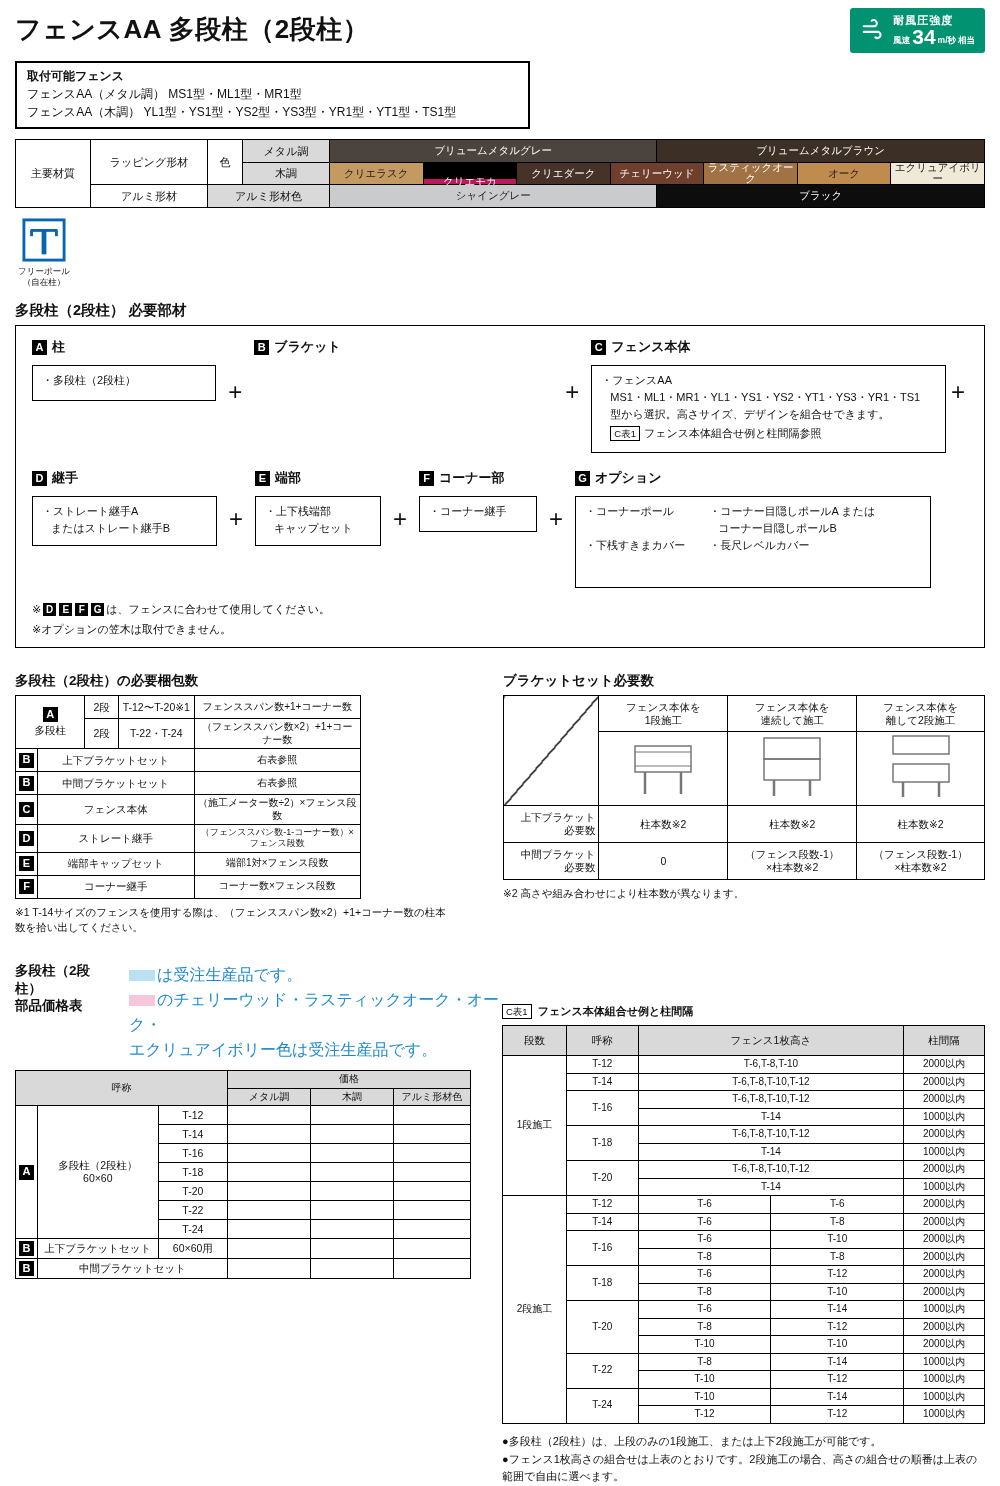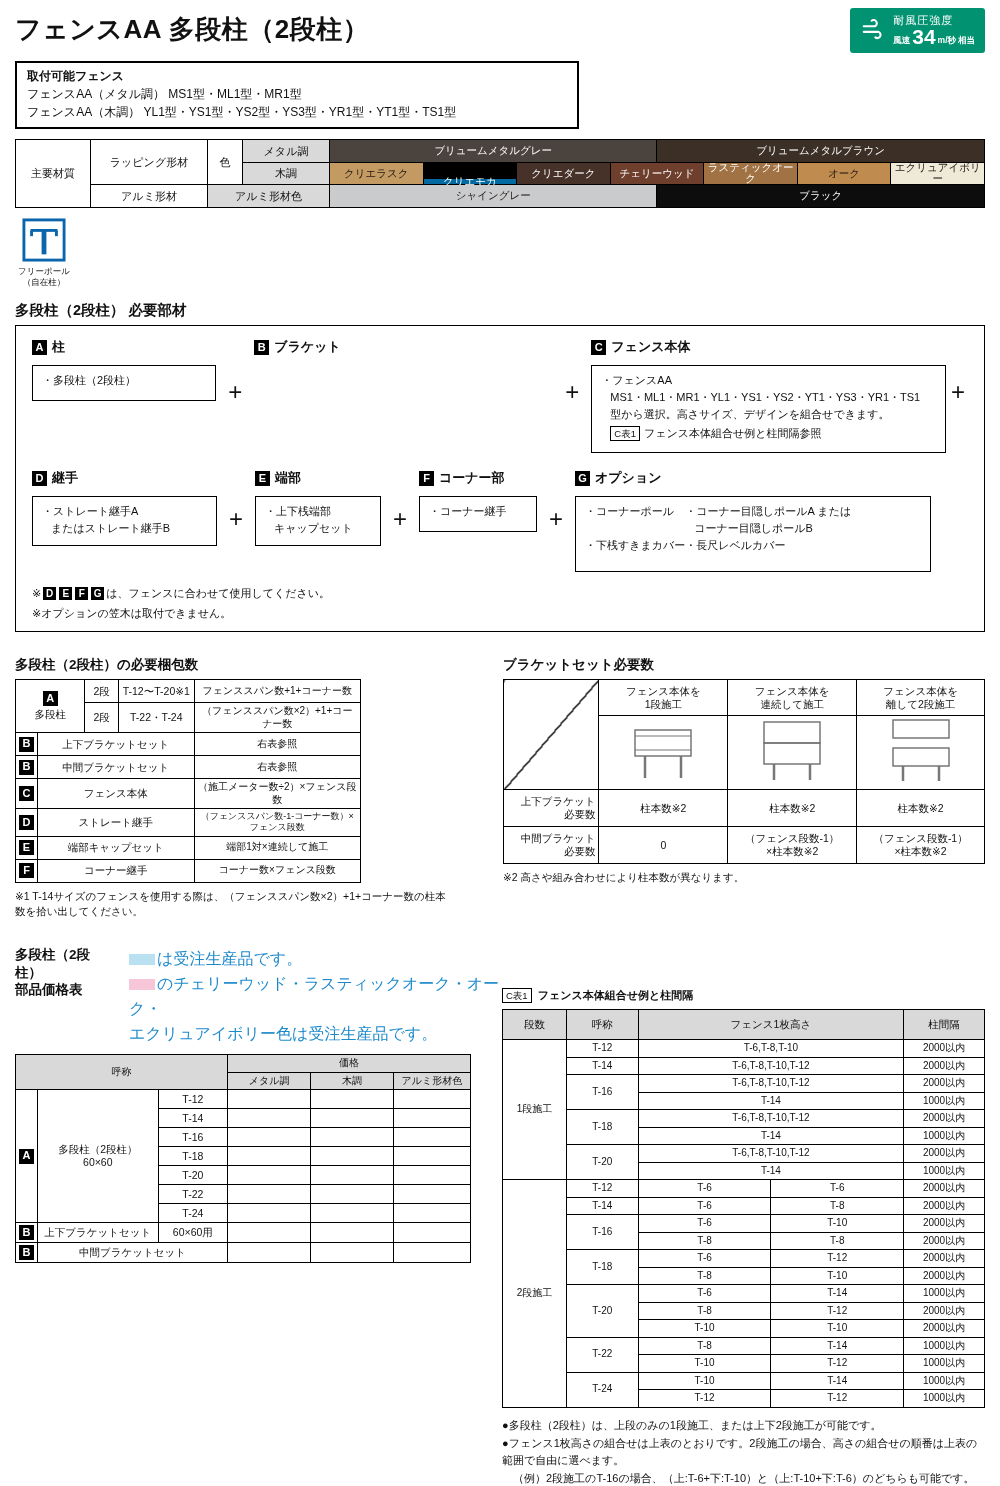--- a/index.html
+++ b/index.html
@@ -4,27 +4,27 @@
 <style>
   *{box-sizing:border-box;margin:0;padding:0}
   html,body{background:#fff}
   body{width:1000px;height:1486px;overflow:hidden;font-family:"Liberation Sans","DejaVu Sans",sans-serif;color:#111;font-size:11px}
   .page{padding:8px 15px 0 15px}
 
   
   .hdr-row{display:flex;justify-content:space-between;align-items:flex-start}
   .title{font-size:26px;font-weight:bold;letter-spacing:.5px;padding-top:4px}
   .wind{display:flex;align-items:center;gap:7px;color:#fff;padding:5px 10px 6px 10px;border-radius:3px;min-width:128px}
-  .wind .t1{font-size:11px;font-weight:normal;letter-spacing:1px}
+  .wind .t1{font-size:11px;font-weight:bold;letter-spacing:1px}
   .wind .t2{display:flex;align-items:flex-end;gap:2px;font-weight:bold}
   .wind .sm{font-size:8.5px;line-height:1.1;padding-bottom:2px}
   .wind .big{font-size:21px;line-height:.9}
 
   
-  .compat{border:2px solid #000;width:564px;padding:4px 10px 6px 10px;margin-top:8px;line-height:1.5}
+  .compat{border:2px solid #000;width:515px;padding:4px 10px 6px 10px;margin-top:8px;line-height:1.5}
   .compat .h{font-weight:bold;font-size:12px}
   .compat .l{font-size:12px}
 
   
   .matgrid{display:grid;grid-template-columns:74px 116px 34px 86px repeat(14,1fr);grid-template-rows:22px 21px 22px;gap:1px;background:#000;border:1px solid #000;width:970px;margin-top:10px;font-size:11px}
   .matgrid>div{background:#fff;display:flex;align-items:center;justify-content:center;text-align:center;line-height:1.1}
   .mg-gray{background:#d9d9d9 !important}
   .mg-sw{font-size:10.5px}
 
   
@@ -130,21 +130,21 @@
 
   <div class="matgrid">
     <div style="grid-row:1/4;grid-column:1">主要材質</div>
     <div style="grid-row:1/3;grid-column:2">ラッピング形材</div>
     <div style="grid-row:1/3;grid-column:3">色</div>
     <div class="mg-gray" style="grid-row:1;grid-column:4">メタル調</div>
     <div class="mg-sw" style="grid-area: 1 / 5 / auto / span 7; background: rgb(75, 68, 62); color: rgb(255, 255, 255);">ブリュームメタルグレー</div>
     <div class="mg-sw" style="grid-area: 1 / 12 / auto / span 7; background: rgb(60, 47, 38); color: rgb(255, 255, 255);">ブリュームメタルブラウン</div>
     <div class="mg-gray" style="grid-row:2;grid-column:4">木調</div>
     <div class="mg-sw" style="grid-area: 2 / 5 / auto / span 2; background: rgb(195, 154, 98); color: rgb(35, 24, 21);">クリエラスク</div>
-    <div class="mg-sw" style="grid-area: 2 / 7 / auto / span 2; background: #0369a1; color: rgb(255, 255, 255); margin-top: 16px;">クリエモカ</div>
+    <div class="mg-sw" style="grid-area: 2 / 7 / auto / span 2; background: #be185d; color: rgb(255, 255, 255); margin-top: 16px;">クリエモカ</div>
     <div class="mg-sw" style="grid-area: 2 / 9 / auto / span 2; background: rgb(71, 50, 41); color: rgb(255, 255, 255);">クリエダーク</div>
     <div class="mg-sw" style="grid-area: 2 / 11 / auto / span 2; background: rgb(110, 63, 45); color: rgb(255, 255, 255);">チェリーウッド</div>
     <div class="mg-sw" style="grid-area: 2 / 13 / auto / span 2; background: rgb(160, 114, 68); color: rgb(255, 255, 255);">ラスティックオーク</div>
     <div class="mg-sw" style="grid-area: 2 / 15 / auto / span 2; background: rgb(192, 139, 78); color: rgb(35, 24, 21);">オーク</div>
     <div class="mg-sw" style="grid-area: 2 / 17 / auto / span 2; background: rgb(239, 233, 216); color: rgb(35, 24, 21);">エクリュアイボリー</div>
     <div style="grid-row:3;grid-column:2">アルミ形材</div>
     <div class="mg-gray" style="grid-row:3;grid-column:3/span 2">アルミ形材色</div>
     <div class="mg-sw" style="grid-area: 3 / 5 / auto / span 7; background: rgb(201, 203, 205); color: rgb(35, 24, 21);">シャイングレー</div>
     <div class="mg-sw" style="grid-area: 3 / 12 / auto / span 7; background: rgb(13, 13, 13); color: rgb(255, 255, 255);">ブラック</div>
   </div>
@@ -234,21 +234,21 @@
           <div class="pg-box" style="height:36px">
             <div>・コーナー継手</div>
           </div>
         </div>
         <div class="plus r2">+</div>
         <div class="pgroup" style="width:356px">
           <div class="pg-head">
               <span class="bdg">G</span>
               <span>オプション</span>
             </div>
-          <div class="pg-box" style="height:76px;display:flex;">
+          <div class="pg-box" style="height:92px;display:flex;gap:24px">
             <div>
               <div>・コーナーポール</div>
               <div style="margin-top:17px">・下桟すきまカバー</div>
             </div>
             <div>
               <div>・コーナー目隠しポールA または</div>
               <div class="ind">コーナー目隠しポールB</div>
               <div>・長尺レベルカバー</div>
             </div>
           </div>
@@ -311,21 +311,21 @@
           <td class="val">（施工メーター数÷2）×フェンス段数</td>
         </tr>
         <tr>
           <td><span class="bdg">D</span></td>
           <td colspan="3">ストレート継手</td>
           <td class="val small">（フェンススパン数-1-コーナー数）×フェンス段数</td>
         </tr>
         <tr>
           <td><span class="bdg">E</span></td>
           <td colspan="3">端部キャップセット</td>
-          <td class="val">端部1対×連続して施工</td>
+          <td class="val">端部1対×フェンス段数</td>
         </tr>
         <tr>
           <td><span class="bdg">F</span></td>
           <td colspan="3">コーナー継手</td>
           <td class="val">コーナー数×フェンス段数</td>
         </tr>
       </tbody>
         </table>
       <div class="tbl-note">※1 T-14サイズのフェンスを使用する際は、（フェンススパン数×2）+1+コーナー数の柱本数を拾い出してください。</div>
     </div>

